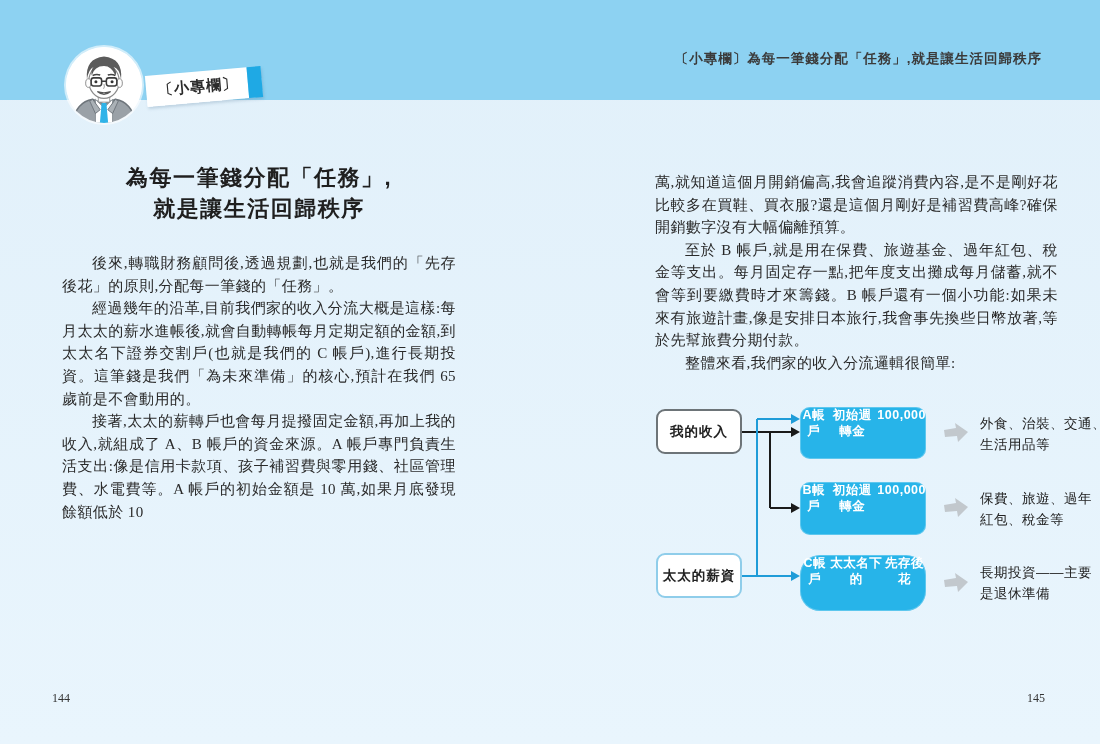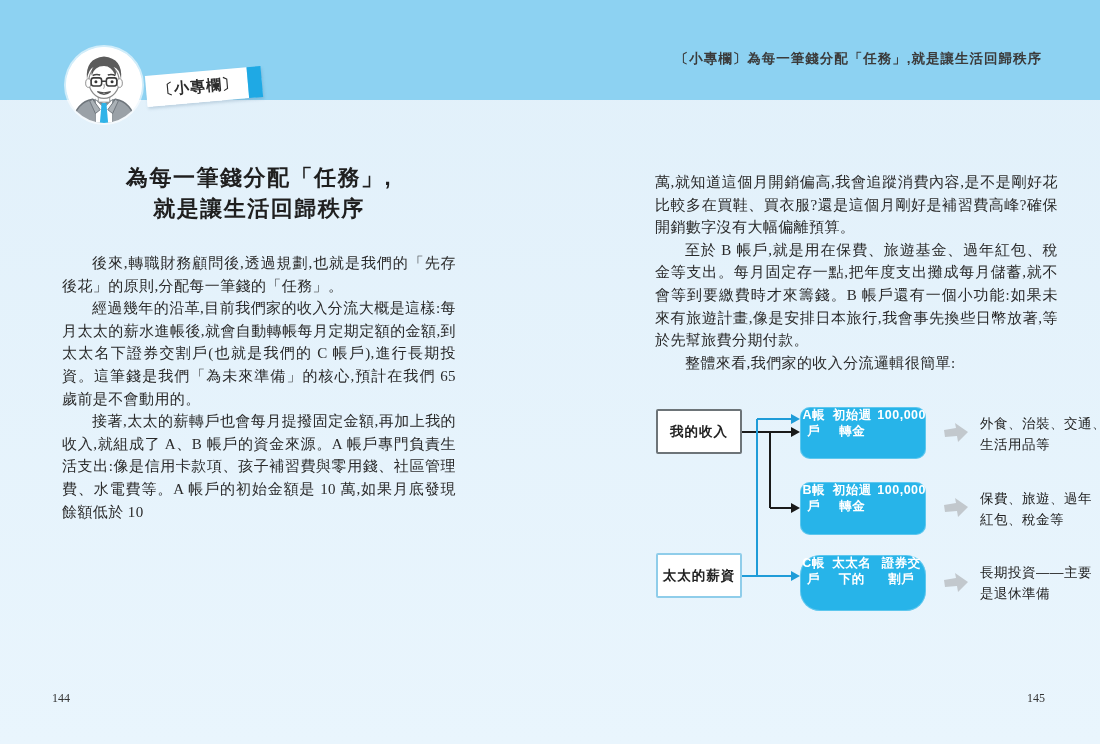--- a/index.html
+++ b/index.html
@@ -40,21 +40,21 @@
   .page p { font-size:15px; line-height:22.6px; letter-spacing:.4px;
             text-align:justify; color:#2a2a2a; }
   .page p.indent { text-indent:2em; }
 
   
   .diagram { position:absolute; left:648px; top:395px; width:430px; height:232px;
              font-family:"Liberation Sans","DejaVu Sans",sans-serif; }
   .connectors { position:absolute; left:0; top:0; width:430px; height:232px; }
 
   .src-box { position:absolute; left:8px; width:86px; height:45px; background:#ffffff;
-             border-radius:2px; display:flex; align-items:center; justify-content:center;
+             border-radius:9px; display:flex; align-items:center; justify-content:center;
              font-size:13.5px; font-weight:bold; color:#222; letter-spacing:1px; }
   .src-1 { top:14px;  border:2px solid #6d7478; }
   .src-2 { top:158px; border:2px solid #8fcdea; }
 
   .acct { position:absolute; left:152px; width:126px; background:var(--account_box,#27b4e9);
           border-radius:10px; color:#ffffff; font-weight:bold; text-align:center;
           font-size:12.5px; line-height:16px; display:flex; 
           justify-content:center; letter-spacing:.5px;
           box-shadow:inset 0 0 0 1px rgba(255,255,255,.25); }
   .acct-a { top:12px;  height:52px; }
@@ -169,21 +169,21 @@
       <div>100,000</div>
     </div>
     <div class="acct acct-b">
       <div>B帳戶</div>
       <div>初始週轉金</div>
       <div>100,000</div>
     </div>
     <div class="acct acct-c">
       <div>C帳戶</div>
       <div>太太名下的</div>
-      <div>證券交割戶</div>
+      <div>先存後花</div>
     </div>
 
     <svg class="flow-arrow fa-a" viewBox="0 0 28 20">
       <polygon points="2,7 14,5 13,0 26,9 16,19 15,13 3,14" fill="#c2c8cd"></polygon>
     </svg>
     <svg class="flow-arrow fa-b" viewBox="0 0 28 20">
       <polygon points="2,7 14,5 13,0 26,9 16,19 15,13 3,14" fill="#c2c8cd"></polygon>
     </svg>
     <svg class="flow-arrow fa-c" viewBox="0 0 28 20">
       <polygon points="2,7 14,5 13,0 26,9 16,19 15,13 3,14" fill="#c2c8cd"></polygon>

